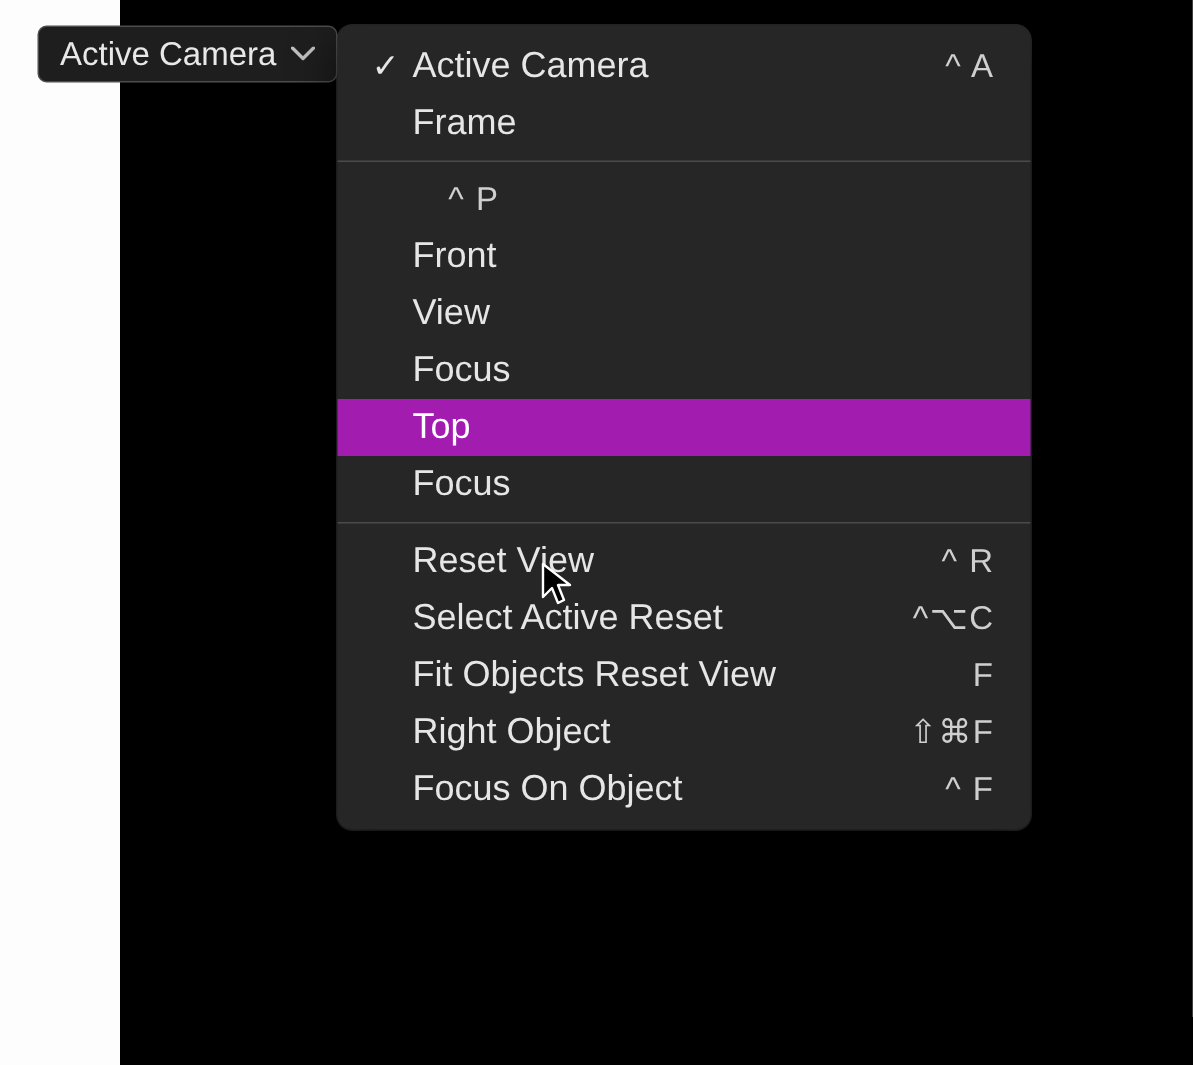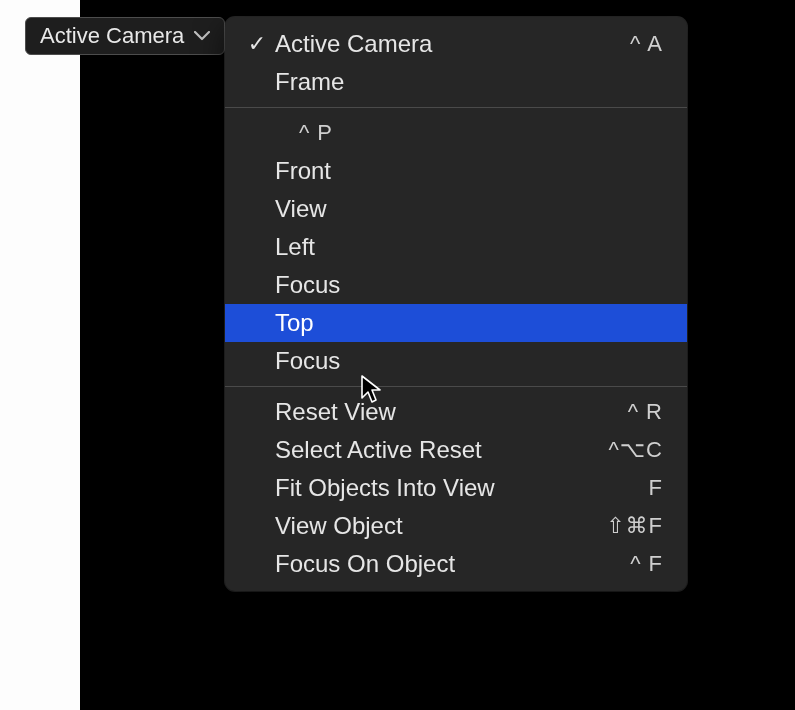--- a/index.html
+++ b/index.html
@@ -79,21 +79,21 @@
     }
     .menu-item .shortcut {
       color: #cfcfcf;
       font-size: 22px;
       letter-spacing: 1px;
       min-width: 58px;
       text-align: right;
       white-space: nowrap;
     }
     .menu-item.highlight {
-      background: #1d4ed8;
+      background: #a21caf;
       color: #ffffff;
       justify-content: center;
     }
     .menu-item.highlight .shortcut {
       color: #ffffff;
     }
     .separator {
       height: 1px;
       background: #4a4a4a;
       margin: 6px 0;
@@ -140,25 +140,20 @@
       <span class="label">Front</span>
       <span class="shortcut"></span>
     </div>
     <div class="menu-item">
       <span class="check-col"></span>
       <span class="label">View</span>
       <span class="shortcut"></span>
     </div>
     <div class="menu-item">
       <span class="check-col"></span>
-      <span class="label">Left</span>
-      <span class="shortcut"></span>
-    </div>
-    <div class="menu-item">
-      <span class="check-col"></span>
       <span class="label">Focus</span>
       <span class="shortcut"></span>
     </div>
     <div class="menu-item highlight">
       <span class="check-col"></span>
       <span class="label">Top</span>
       <span class="shortcut"></span>
     </div>
     <div class="menu-item">
       <span class="check-col"></span>
@@ -171,26 +166,26 @@
       <span class="label">Reset View</span>
       <span class="shortcut">^ R</span>
     </div>
     <div class="menu-item">
       <span class="check-col"></span>
       <span class="label">Select Active Reset</span>
       <span class="shortcut">^⌥C</span>
     </div>
     <div class="menu-item">
       <span class="check-col"></span>
-      <span class="label">Fit Objects Into View</span>
+      <span class="label">Fit Objects Reset View</span>
       <span class="shortcut">F</span>
     </div>
     <div class="menu-item">
       <span class="check-col"></span>
-      <span class="label">View Object</span>
+      <span class="label">Right Object</span>
       <span class="shortcut">⇧⌘F</span>
     </div>
     <div class="menu-item">
       <span class="check-col"></span>
       <span class="label">Focus On Object</span>
       <span class="shortcut">^ F</span>
     </div>
   </div>
 
 <div class="cursor">

